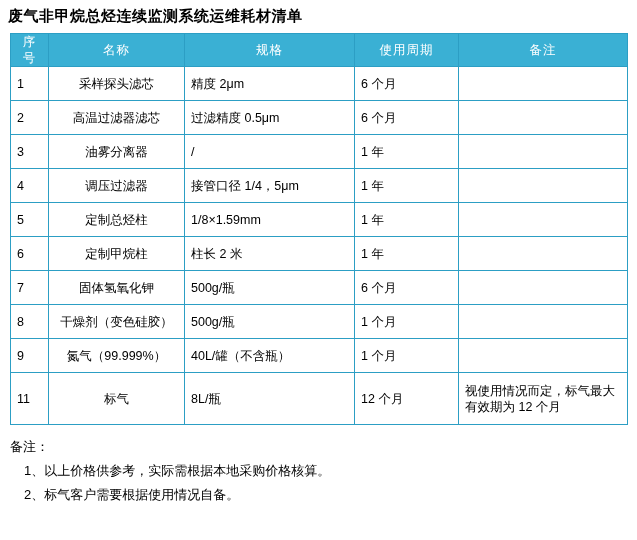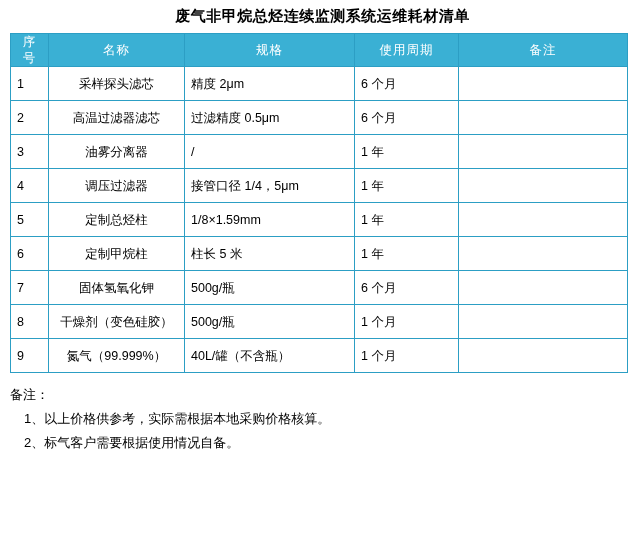--- a/index.html
+++ b/index.html
@@ -14,21 +14,20 @@
     color: #000000;
     overflow: hidden;
   }
   .page {
     width: 637px;
     height: 540px;
     position: relative;
     box-sizing: border-box;
   }
   .doc-title {
-    text-align: center;
     font-size: 15px;
     font-weight: bold;
     letter-spacing: 0.5px;
     margin: 6px 0 7px 8px;
     line-height: 20px;
   }
   table.main {
     border-collapse: collapse;
     table-layout: fixed;
     width: 617px;
@@ -149,21 +148,21 @@
       <tr>
         <td class="c-idx">5</td>
         <td class="c-name">定制总烃柱</td>
         <td class="c-spec">1/8×1.59mm</td>
         <td class="c-cycle">1 年</td>
         <td class="c-remark"></td>
       </tr>
       <tr>
         <td class="c-idx">6</td>
         <td class="c-name">定制甲烷柱</td>
-        <td class="c-spec">柱长 5 米</td>
+        <td class="c-spec">柱长 2 米</td>
         <td class="c-cycle">1 年</td>
         <td class="c-remark"></td>
       </tr>
       <tr>
         <td class="c-idx">7</td>
         <td class="c-name">固体氢氧化钾</td>
         <td class="c-spec">500g/瓶</td>
         <td class="c-cycle">6 个月</td>
         <td class="c-remark"></td>
       </tr>
@@ -174,20 +173,27 @@
         <td class="c-cycle">1 个月</td>
         <td class="c-remark"></td>
       </tr>
       <tr>
         <td class="c-idx">9</td>
         <td class="c-name">氮气（99.999%）</td>
         <td class="c-spec">40L/罐（不含瓶）</td>
         <td class="c-cycle">1 个月</td>
         <td class="c-remark"></td>
       </tr>
+      <tr class="tall">
+        <td class="c-idx">11</td>
+        <td class="c-name">标气</td>
+        <td class="c-spec">8L/瓶</td>
+        <td class="c-cycle">12 个月</td>
+        <td class="c-remark">视使用情况而定，标气最大有效期为 12 个月</td>
+      </tr>
     </tbody>
   </table>
 
   <div class="notes">
     <div class="note-head">备注：</div>
     <div class="note-line">1、以上价格供参考，实际需根据本地采购价格核算。</div>
     <div class="note-line">2、标气客户需要根据使用情况自备。</div>
 
   </div>
 

